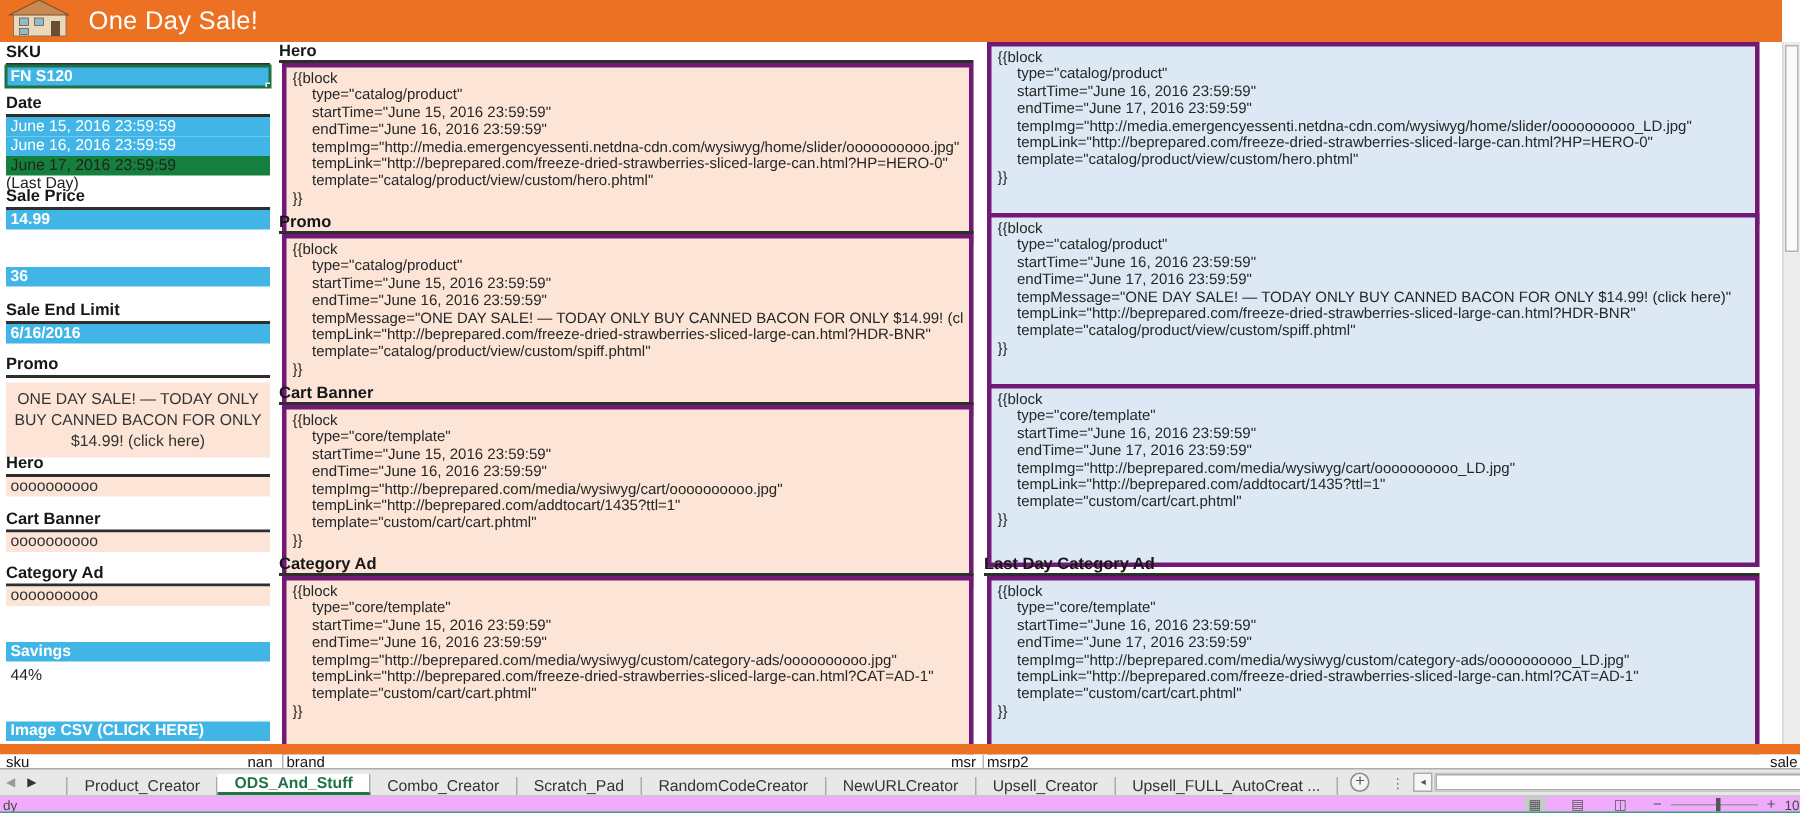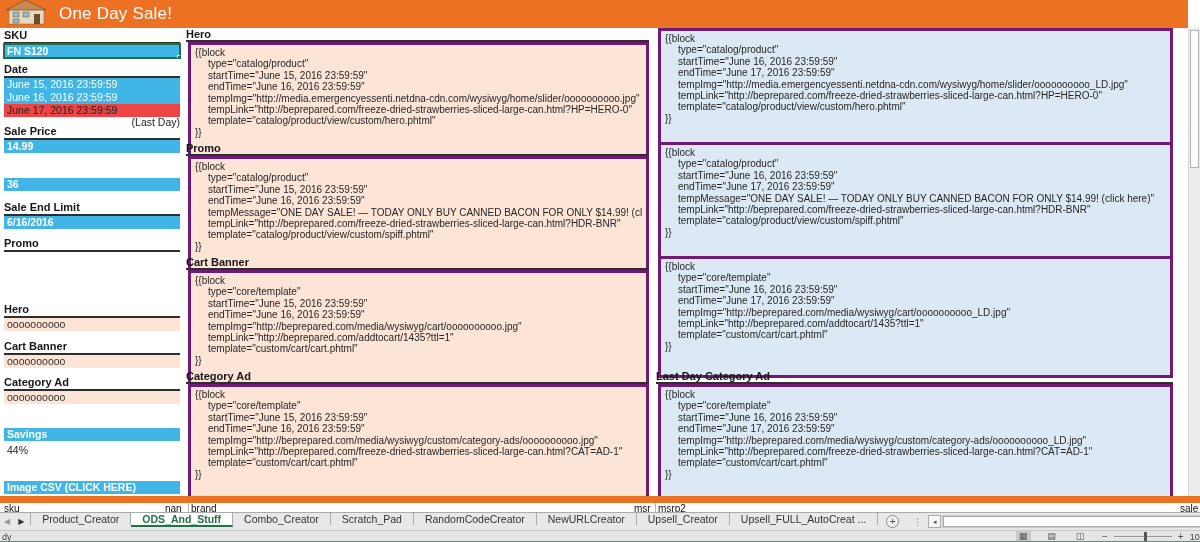--- a/index.html
+++ b/index.html
@@ -13,24 +13,24 @@
   .hdr .house{margin-left:5px;flex:0 0 auto}
   .hdr .title{color:#fff;font-weight:normal;font-size:17px;margin-left:12px;letter-spacing:.2px}
 
   
   .lbl{position:absolute;left:4px;width:176px;font-size:11px;font-weight:bold;color:#171717;
     height:15px;line-height:12px;border-bottom:2px solid #2e2e2e;white-space:nowrap}
   .cell{position:absolute;left:4px;width:176px;height:13px;font-size:10.5px;line-height:13px;
     padding-left:3px;white-space:nowrap;overflow:hidden}
   .cell.blue{background:#41B6E6;color:#fff}
   .cell.bold{font-weight:bold}
-  .cell.lblue{background:#ef4444;color:#222}
+  .cell.lblue{background:#15803d;color:#222}
   .cell.pink{background:#FCE4D6;color:#333}
   .cell.plain{color:#222}
-  .rnote{position:absolute;left:4px;width:176px;font-size:10.5px;color:#222;text-align:right}
+  .rnote{position:absolute;left:4px;width:176px;font-size:10.5px;color:#222;}
   .bluebar{position:absolute;left:4px;width:176px;height:13px;background:#41B6E6;color:#fff;
     font-size:10.5px;font-weight:bold;line-height:13px;padding-left:3px;white-space:nowrap;overflow:hidden}
   .promobox{position:absolute;left:4px;width:176px;background:#FCE4D6;color:#333;
     font-size:10.5px;line-height:14px;text-align:center;padding:4px 2px}
   .sel{outline:2px solid #1E7145;outline-offset:-1px}
   .sel .handle{position:absolute;right:-2px;bottom:-2px;width:5px;height:5px;background:#1E7145;
     border:1px solid #fff}
 
   
   .section{position:absolute}
@@ -55,39 +55,39 @@
   .prow{position:absolute;left:0;top:503px;width:1200px;height:9px;background:#fff;overflow:hidden}
   .prow .t{position:absolute;top:0;font-size:10px;color:#111;white-space:nowrap}
   .gline{position:absolute;top:0;width:1px;height:9px;background:#b5b5b5}
 
   
   .tabbar{position:absolute;left:0;top:512px;width:1200px;height:18px;background:#E8E8E8;
     border-top:1px solid #ACACAC;display:flex;align-items:stretch;font-size:10.5px;color:#333}
   .nav{display:flex;align-items:center;gap:8px;padding:0 6px 0 4px;font-size:8px}
   .nav span{color:#333}
   .nav .dim{color:#9a9a9a}
-  .tabs{display:flex;align-items:flex-start;}
+  .tabs{display:flex;align-items:flex-end;margin-left:14px}
   .tab{display:flex;align-items:center;padding:0 11px;border-right:1px solid #ABABAB;
     white-space:nowrap;color:#333}
   .tab:first-child{border-left:1px solid #ABABAB}
   .tab.active{background:#fff;color:#217346;font-weight:bold;border-bottom:2px solid #217346;
     border-right:1px solid #ABABAB}
   .addsheet{display:flex;align-items:center;margin-left:8px}
   .addsheet .circ{width:13px;height:13px;border:1px solid #8a8a8a;border-radius:50%;color:#555;
     font-size:11px;line-height:11px;text-align:center;background:#F3F3F3}
   .split{display:flex;align-items:center;margin-left:14px;color:#777;font-size:9px}
   .hscroll{display:flex;align-items:center;margin-left:6px;gap:1px}
   .harrow{width:13px;height:13px;border:1px solid #ABABAB;background:#F7F7F7;font-size:7px;
     color:#555;text-align:center;line-height:11px}
   .htrack{width:402px;height:13px;border:1px solid #C9C9C9;background:#F0F0F0;position:relative}
   .hthumb{position:absolute;left:0;top:0;width:396px;height:11px;background:#fff;
     border:1px solid #ABABAB}
 
   
-  .status{position:absolute;left:0;top:530px;width:1200px;height:12px;background:#e5e5e5;
+  .status{position:absolute;left:0;top:530px;width:1200px;height:12px;background:#f0abfc;
     border-top:1px solid #C8C8C8;font-size:9px;color:#454545}
   .status .ready{position:absolute;left:2px;top:1px}
   .views{position:absolute;left:1016px;top:0px;display:flex;gap:14px;align-items:center;height:11px}
   .vicon{font-size:9px;color:#555;line-height:11px;padding:0 3px}
   .vicon.active{background:#C9C9C9}
   .zoomctl{position:absolute;left:1102px;top:0;display:flex;align-items:center;height:11px;gap:6px}
   .zline{width:58px;height:1px;background:#9a9a9a;position:relative}
   .zthumb{position:absolute;left:30px;top:-4px;width:3px;height:9px;background:#555}
   .zbtn{color:#555;font-size:10px;line-height:10px}
   .zpct{color:#454545}
@@ -123,20 +123,21 @@
 
   <div class="lbl" style="top:125px">Sale Price</div>
   <div class="cell blue bold" style="top:140px">14.99</div>
 
   <div class="cell blue bold" style="top:178px">36</div>
 
   <div class="lbl" style="top:201px">Sale End Limit</div>
   <div class="cell blue bold" style="top:216px">6/16/2016</div>
 
   <div class="lbl" style="top:237px">Promo</div>
+  <div class="promobox" style="top:255px">ONE DAY SALE! — TODAY ONLY BUY CANNED BACON FOR ONLY $14.99! (click here)</div>
 
   <div class="lbl" style="top:303px">Hero</div>
   <div class="cell pink" style="top:318px">oooooooooo</div>
 
   <div class="lbl" style="top:340px">Cart Banner</div>
   <div class="cell pink" style="top:355px">oooooooooo</div>
 
   <div class="lbl" style="top:376px">Category Ad</div>
   <div class="cell pink" style="top:391px">oooooooooo</div>
 

